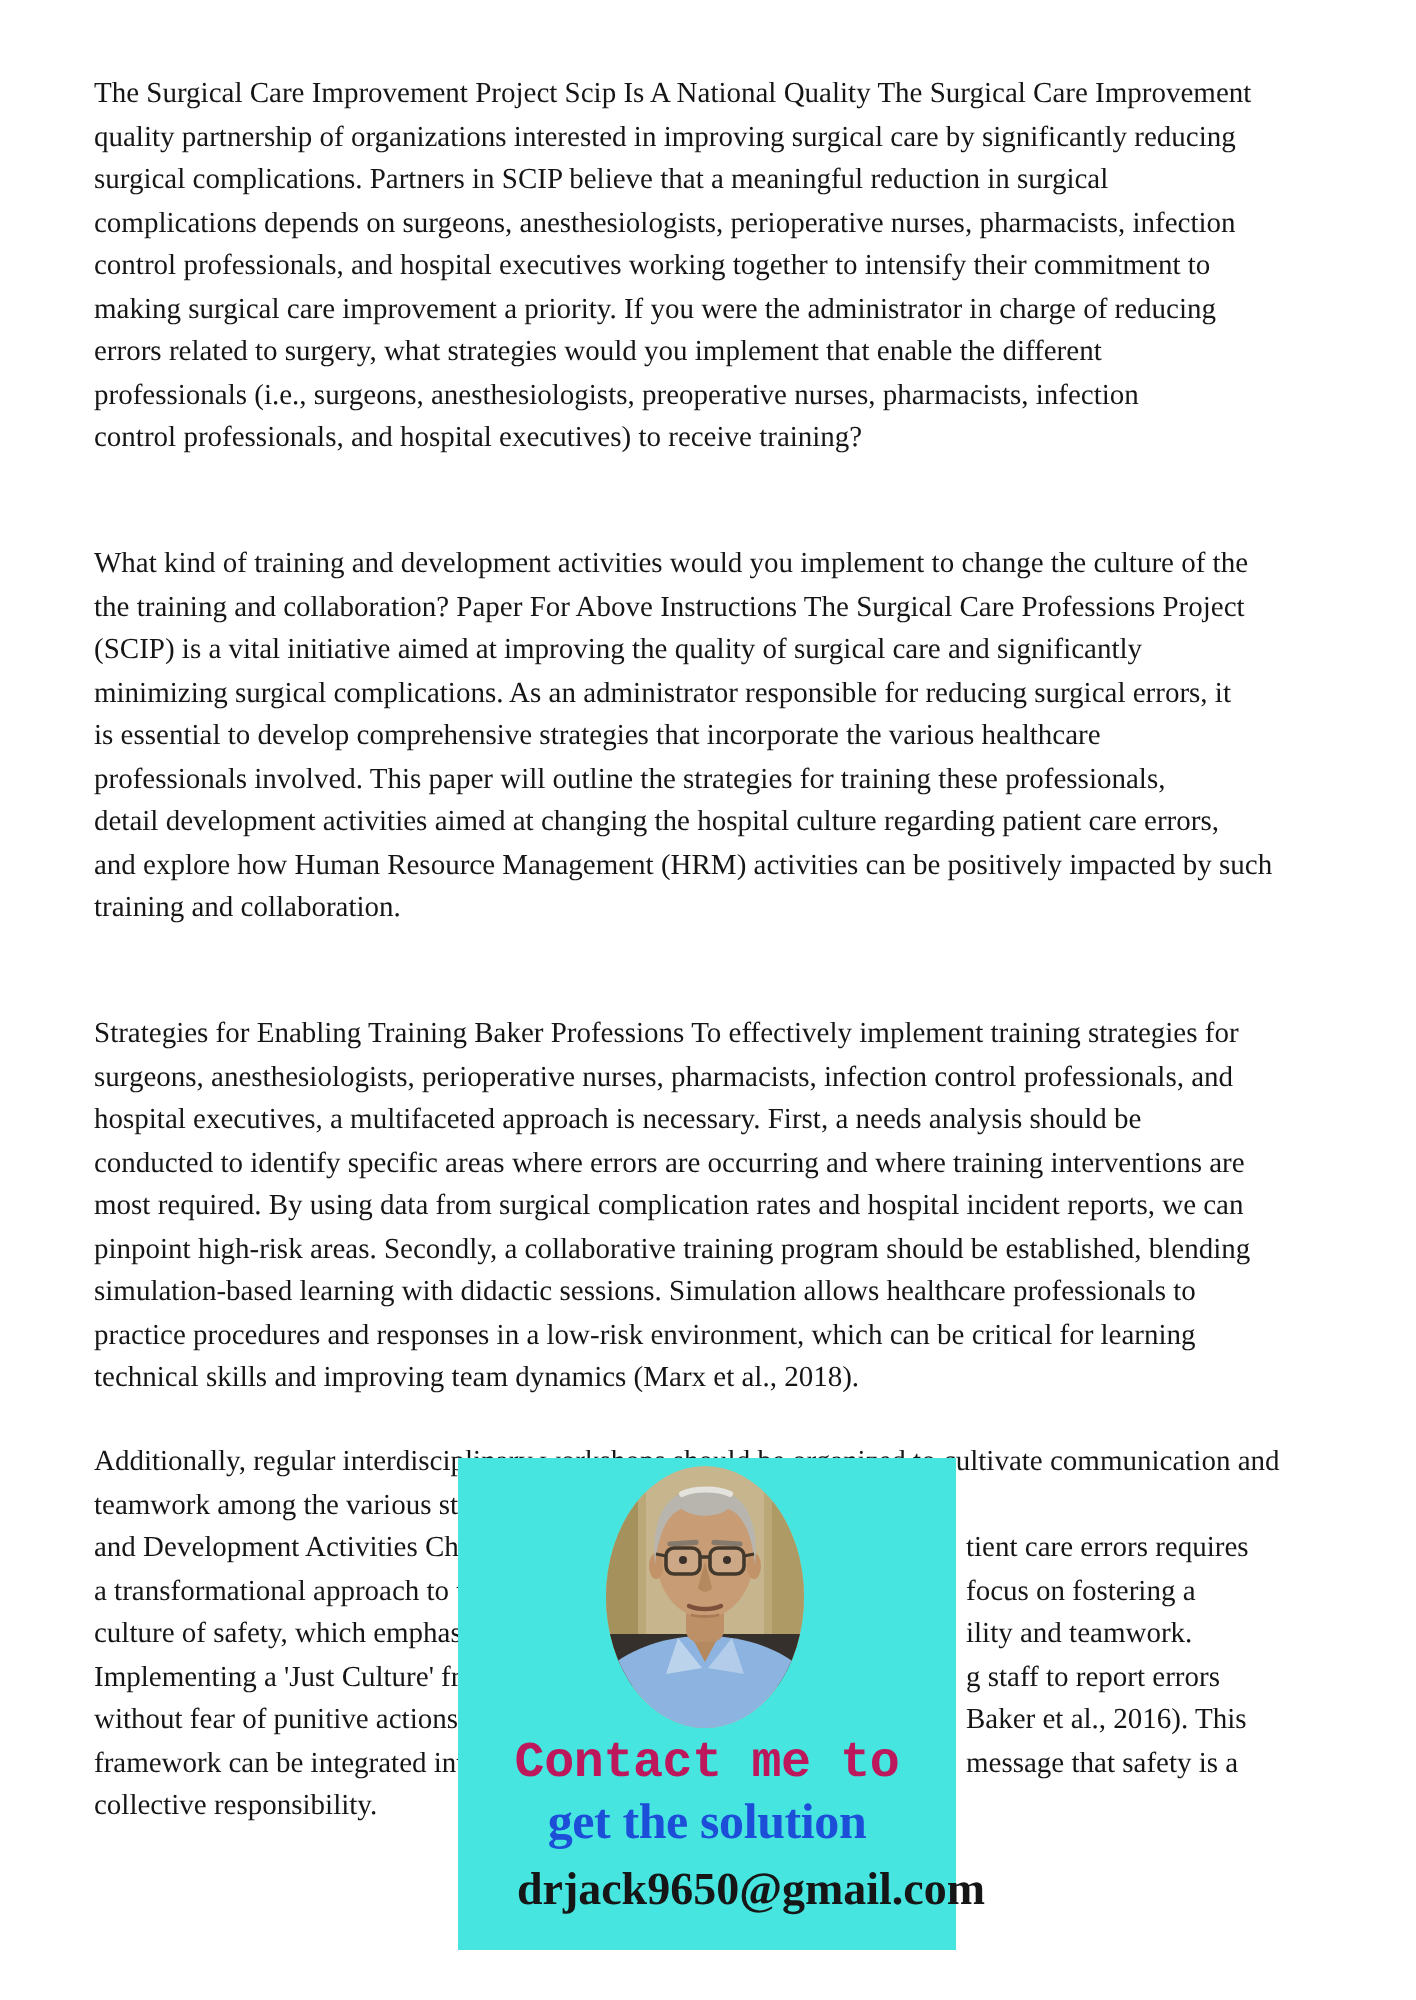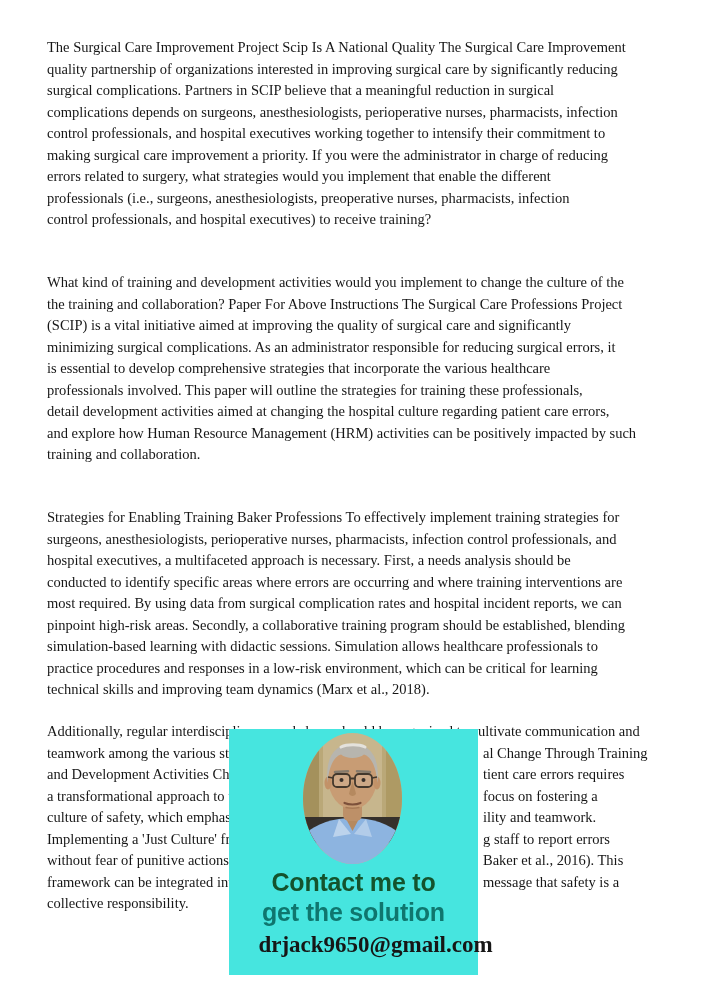--- a/index.html
+++ b/index.html
@@ -65,21 +65,21 @@
       <div class="doc-line">hospital executives, a multifaceted approach is necessary. First, a needs analysis should be</div>
       <div class="doc-line">conducted to identify specific areas where errors are occurring and where training interventions are</div>
       <div class="doc-line">most required. By using data from surgical complication rates and hospital incident reports, we can</div>
       <div class="doc-line">pinpoint high-risk areas. Secondly, a collaborative training program should be established, blending</div>
       <div class="doc-line">simulation-based learning with didactic sessions. Simulation allows healthcare professionals to</div>
       <div class="doc-line">practice procedures and responses in a low-risk environment, which can be critical for learning</div>
       <div class="doc-line">technical skills and improving team dynamics (Marx et al., 2018).</div>
     </div>
   <div class="para para-4">
       <div class="doc-line"><span>Additionally, regular interdisciplinary workshops should be organized to cultivate communication and</span></div>
-      <div class="doc-line"><span>teamwork among the various sta</span><span class="frag-right">al Change Through Training</span></div>
+      <div class="doc-line"><span>teamwork among the various sta</span></div>
       <div class="doc-line"><span>and Development Activities Cha</span><span class="frag-right">tient care errors requires</span></div>
       <div class="doc-line"><span>a transformational approach to t</span><span class="frag-right">focus on fostering a</span></div>
       <div class="doc-line"><span>culture of safety, which emphas</span><span class="frag-right">ility and teamwork.</span></div>
       <div class="doc-line"><span>Implementing a 'Just Culture' fr</span><span class="frag-right">g staff to report errors</span></div>
       <div class="doc-line"><span>without fear of punitive actions</span><span class="frag-right">Baker et al., 2016). This</span></div>
       <div class="doc-line"><span>framework can be integrated int</span><span class="frag-right">message that safety is a</span></div>
       <div class="doc-line"><span>collective responsibility.</span></div>
     </div>
 
   <div class="promo" style="background-color: rgb(70, 229, 223);">
@@ -112,18 +112,18 @@
         <rect x="52" y="41" width="17" height="13" rx="4" fill="rgba(230,225,215,0.18)" stroke="#43382c" stroke-width="1.8"></rect>
         <path d="M47,45.5 L52,45.5" stroke="#43382c" stroke-width="1.8"></path>
         <path d="M30,45 L25,44 M69,45 L74,44" stroke="#43382c" stroke-width="1.6"></path>
         <circle cx="38.5" cy="47" r="2" fill="#39302a"></circle>
         <circle cx="60.5" cy="47" r="2" fill="#39302a"></circle>
         <path d="M49.5,48 C48,54 46.5,58 46,61 C48,63.5 51,63.5 53,61 C52.5,58 51,54 49.5,48 Z" fill="#b5895f"></path>
         <path d="M41.5,70 C46,72 53,72 57.5,70" stroke="#7c503a" stroke-width="2.2" fill="none" stroke-linecap="round"></path>
         <path d="M43,74.5 C46,75.5 53,75.5 56,74.5" stroke="#a87a55" stroke-width="1.4" fill="none" stroke-linecap="round"></path>
       </g>
     </svg>
-    <div class="promo-heading promo-l1" style="color: #14532d;">Contact me to</div>
-    <div class="promo-heading promo-l2" style="color: #0f766e;">get the solution</div>
+    <div class="promo-heading promo-l1" style="color: #be185d; font-family: Liberation Mono, monospace;">Contact me to</div>
+    <div class="promo-heading promo-l2" style="color: #1d4ed8; font-family: Liberation Serif, serif;">get the solution</div>
     <div class="promo-email">drjack9650@gmail.com</div>
   </div>
 
 </div>
 
 </body></html>

